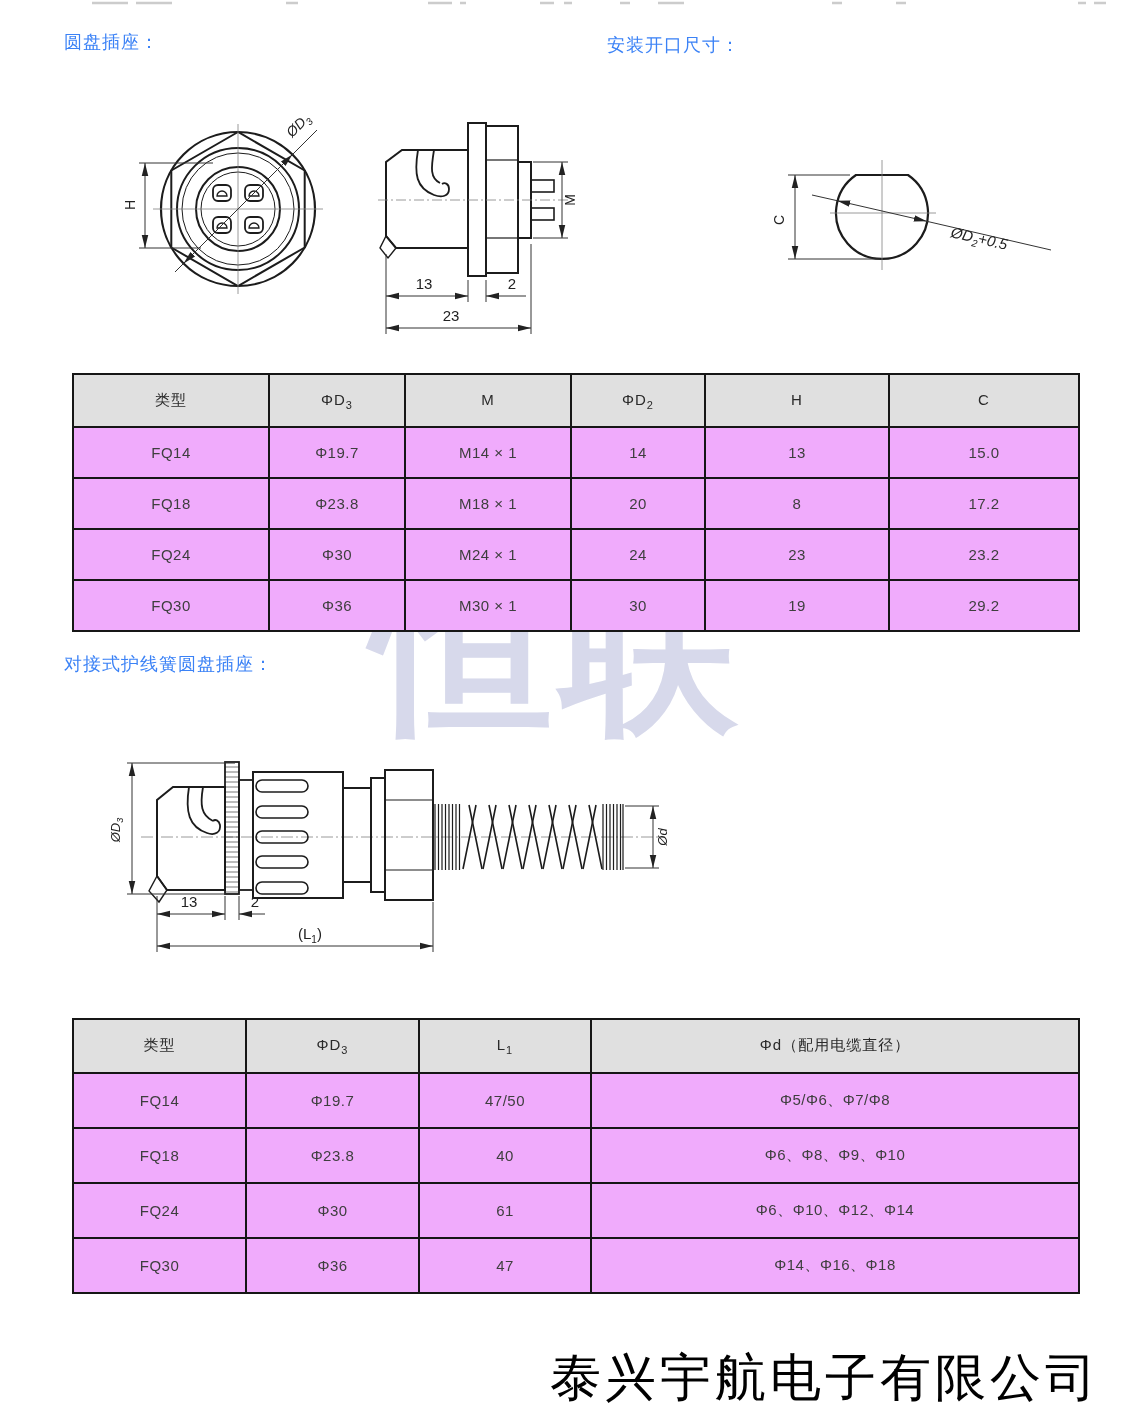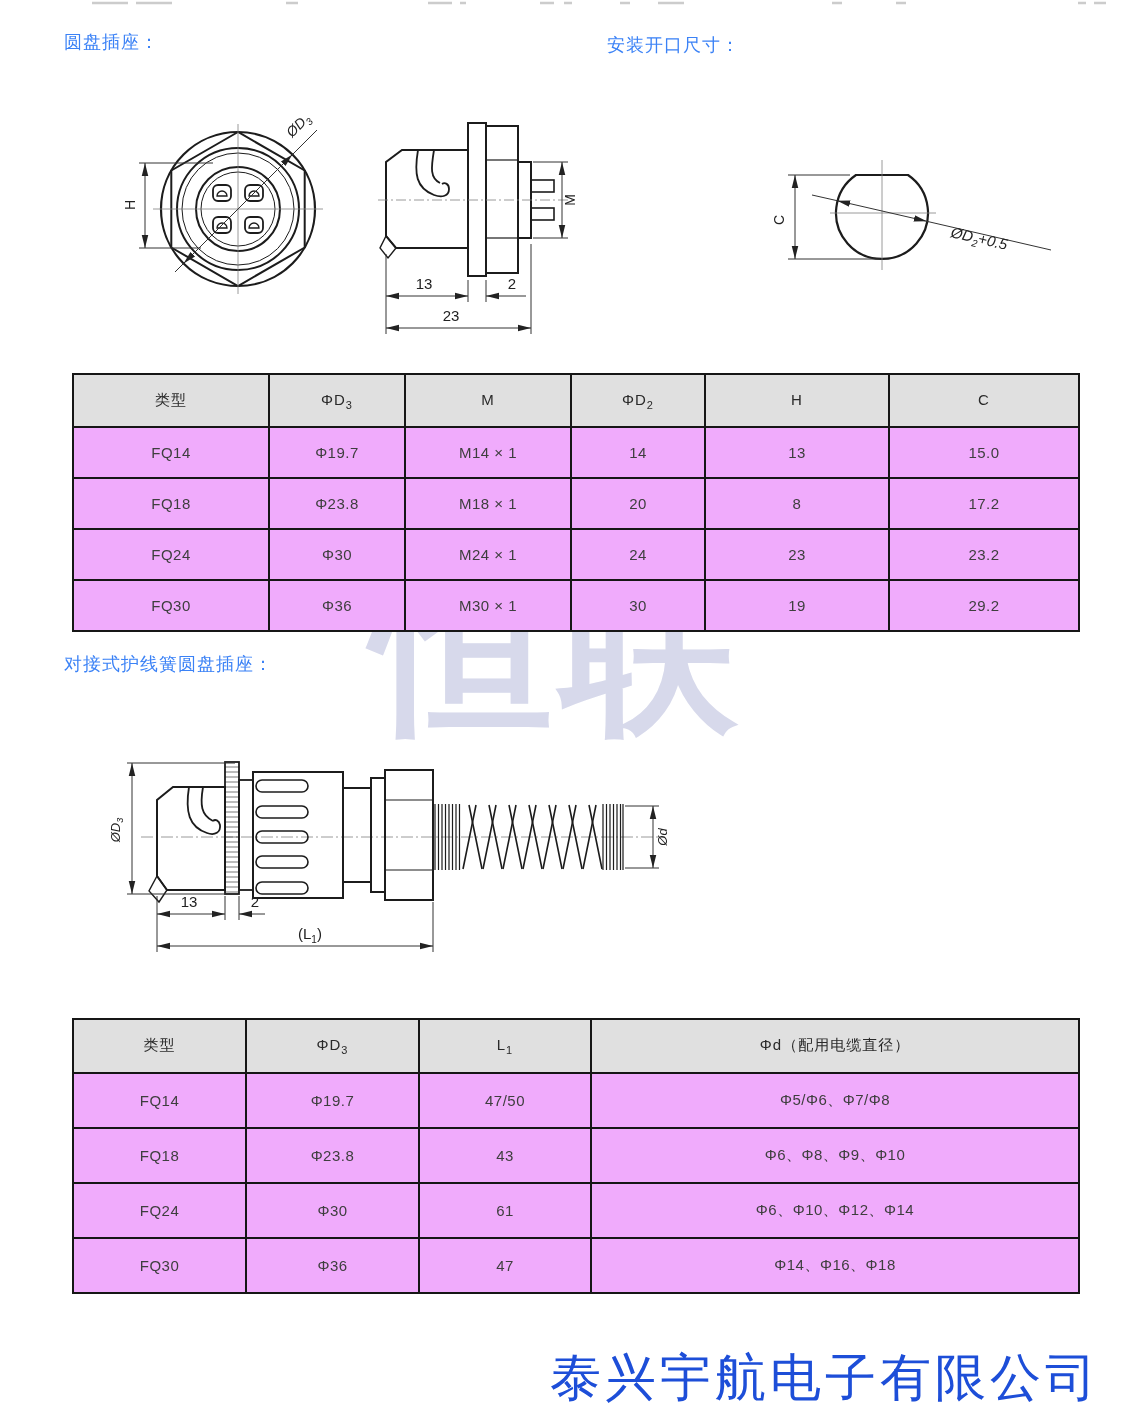--- a/index.html
+++ b/index.html
@@ -24,21 +24,21 @@
   #t1 tr{height:51px;} #t1 tr.hrow{height:53px;}
   #t2 tr{height:55px;} #t2 tr.hrow{height:54px;}
   .wm-center{
     position:absolute;left:374px;top:564px;z-index:0;
     font-size:178px;line-height:1;letter-spacing:8px;font-weight:bold;
     color:#d7d9eb;font-family:Liberation Serif, serif;white-space:nowrap;
   }
   .wm-footer{
     position:absolute;left:550px;top:1350px;z-index:0;
     font-size:51px;line-height:1.1;letter-spacing:4px;
-    color:#1d4ed8;font-family:Liberation Sans, sans-serif;white-space:nowrap;
+    color:#000000;font-family:Liberation Sans, sans-serif;white-space:nowrap;
   }
 </style>
 </head>
 <body>
 
 <svg class="draw" style="left:0;top:0" width="1121" height="8" viewBox="0 0 1121 8">
   <path d="M92 3H128M136 3H172M286 3H298M428 3H452M460 3H466M540 3H554M564 3H572M620 3H630M658 3H684M832 3H842M896 3H906M1078 3H1086M1094 3H1106" stroke="#9a9a9a" stroke-width="2.4" opacity=".5" fill="none"></path>
 </svg>
 
 <div class="wm-center">恒联</div>
@@ -286,21 +286,21 @@
   </tr>
   <tr>
     <td>FQ14</td>
     <td>Φ19.7</td>
     <td>47/50</td>
     <td>Φ5/Φ6、Φ7/Φ8</td>
   </tr>
   <tr>
     <td>FQ18</td>
     <td>Φ23.8</td>
-    <td>43</td>
+    <td>40</td>
     <td>Φ6、Φ8、Φ9、Φ10</td>
   </tr>
   <tr>
     <td>FQ24</td>
     <td>Φ30</td>
     <td>61</td>
     <td>Φ6、Φ10、Φ12、Φ14</td>
   </tr>
   <tr>
     <td>FQ30</td>

